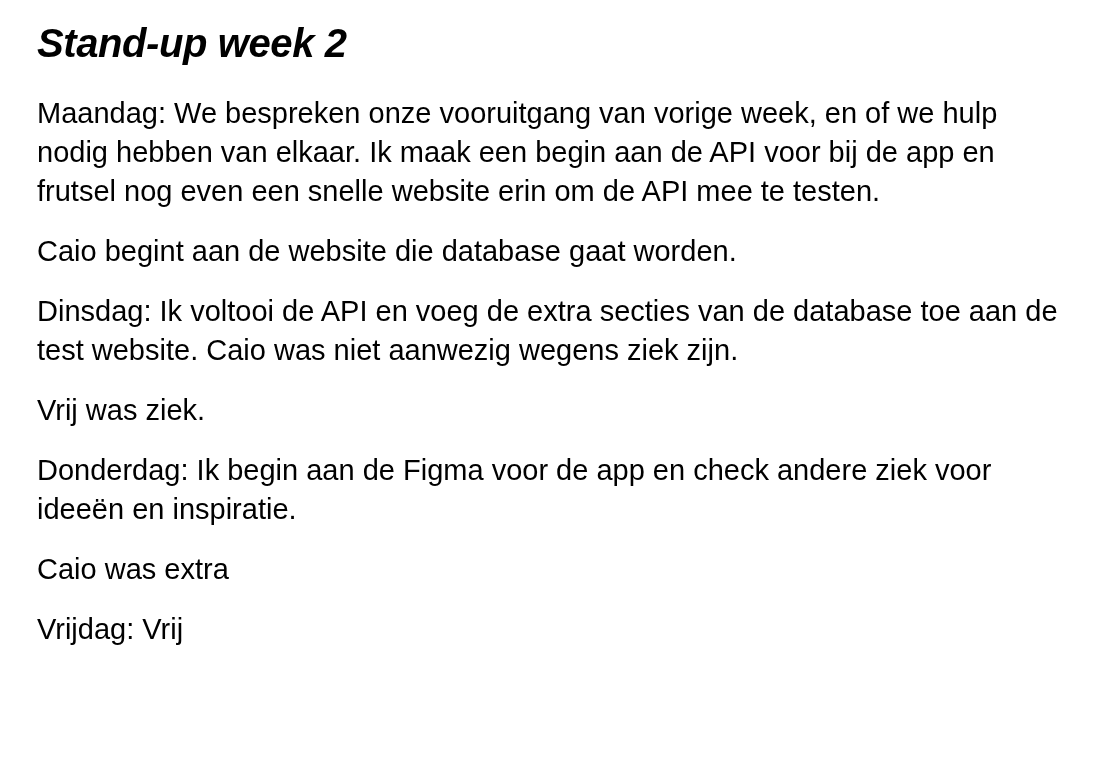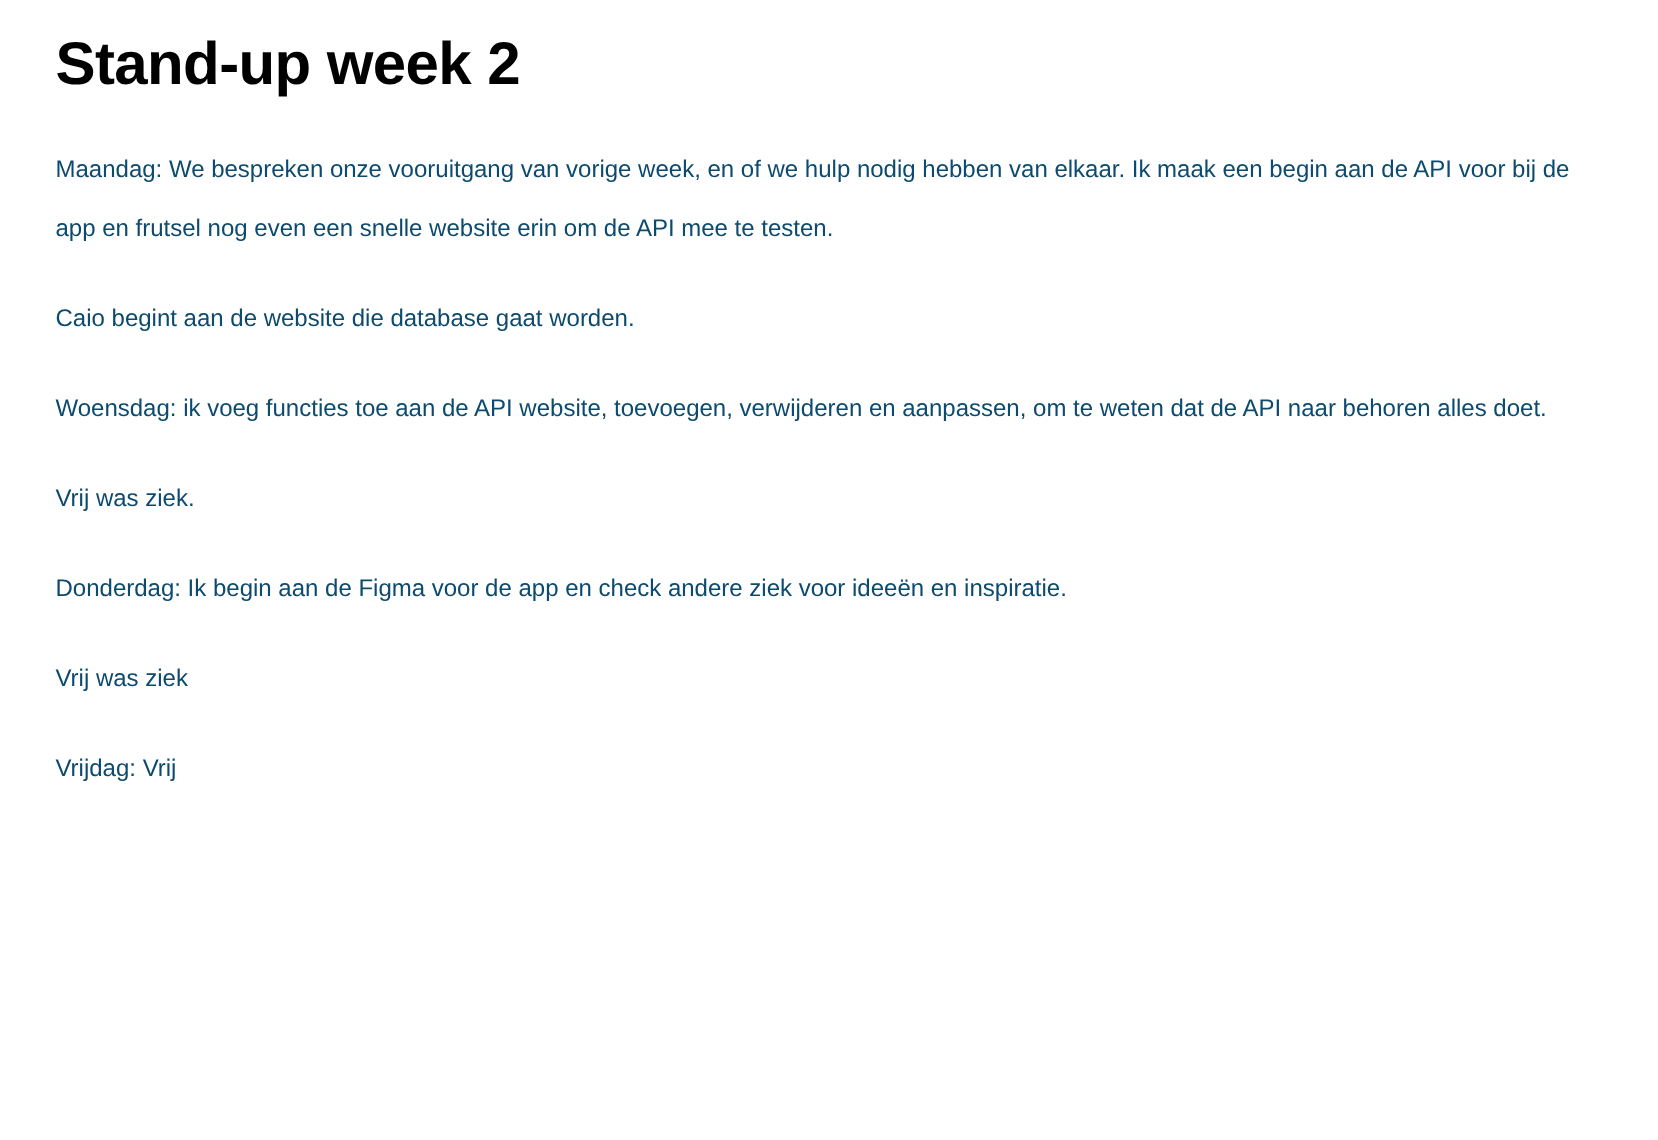--- a/index.html
+++ b/index.html
@@ -20,38 +20,39 @@
     box-sizing: border-box;
     width: 1105px;
   }
   .doc-title {
     font-size: 40px;
     font-weight: 700;
     letter-spacing: -0.4px;
     line-height: 1.25;
     margin: 0 0 26px 0;
     color: #000000;
+    font-style: italic;
   }
   .doc-paragraph {
-    font-size: 16px;
+    font-size: 29px;
     line-height: 39px;
     margin: 0 0 21px 0;
-    color: #0c4a6e;
+    color: #000000;
     max-width: 1035px;
     font-weight: 400;
   }
   .doc-paragraph:last-child {
     margin-bottom: 0;
   }
 </style>
 </head>
 <body>
 
 <div class="document">
   <h1 class="doc-title">Stand-up week 2</h1>
   <p class="doc-paragraph">Maandag: We bespreken onze vooruitgang van vorige week, en of we hulp nodig hebben van elkaar. Ik maak een begin aan de API voor bij de app en frutsel nog even een snelle website erin om de API mee te testen.</p>
   <p class="doc-paragraph">Caio begint aan de website die database gaat worden.</p>
-  <p class="doc-paragraph">Woensdag: ik voeg functies toe aan de API website, toevoegen, verwijderen en aanpassen, om te weten dat de API naar behoren alles doet.</p>
+  <p class="doc-paragraph">Dinsdag: Ik voltooi de API en voeg de extra secties van de database toe aan de test website. Caio was niet aanwezig wegens ziek zijn.</p>
   <p class="doc-paragraph">Vrij was ziek.</p>
   <p class="doc-paragraph">Donderdag: Ik begin aan de Figma voor de app en check andere ziek voor ideeën en inspiratie.</p>
-  <p class="doc-paragraph">Vrij was ziek</p>
+  <p class="doc-paragraph">Caio was extra</p>
   <p class="doc-paragraph">Vrijdag: Vrij</p>
 </div>
 
 </body></html>

